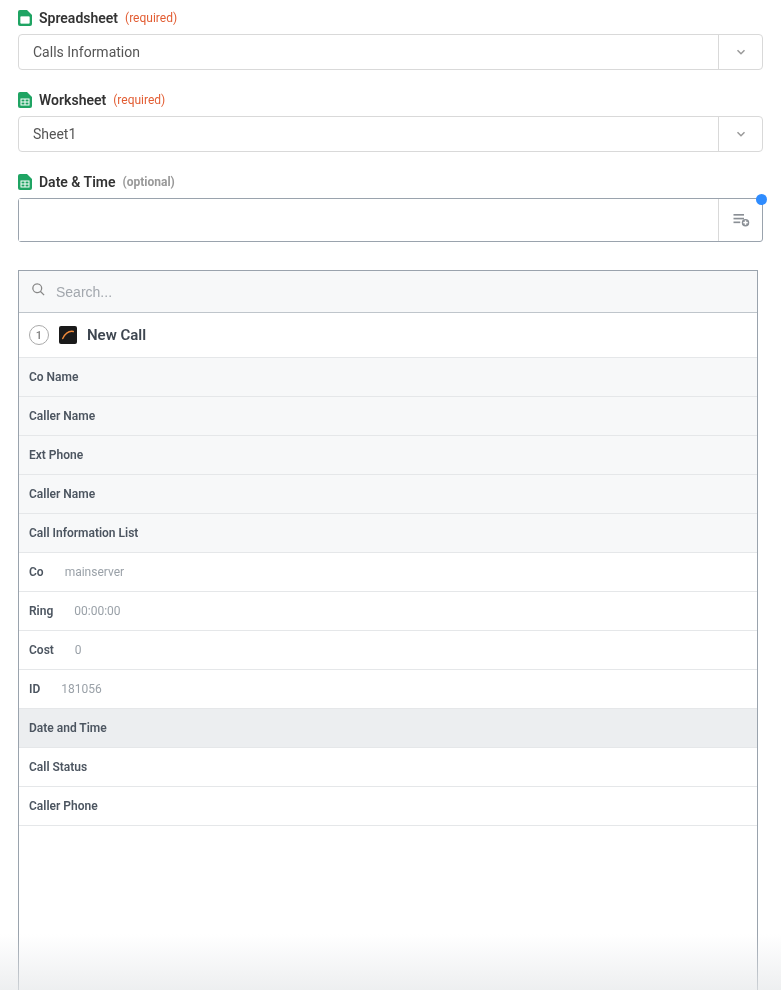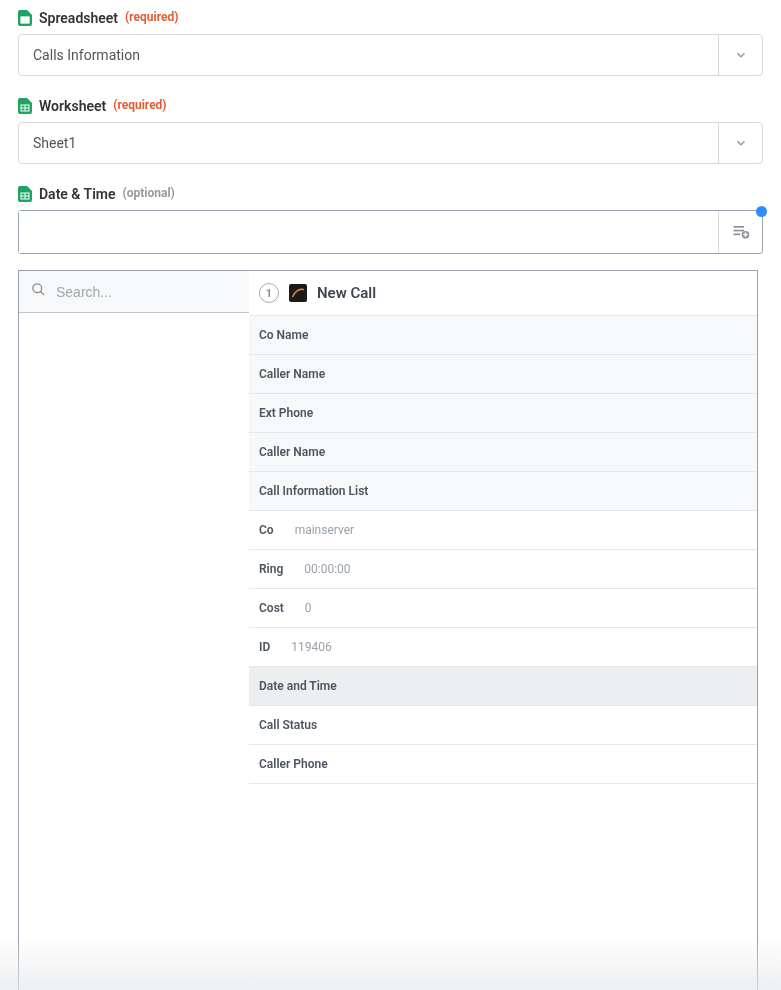--- a/index.html
+++ b/index.html
@@ -10,43 +10,44 @@
   height: 990px;
   overflow: hidden;
   position: relative;
 }
 .container {
   padding: 10px 18px 0 18px;
 }
 .field-block { margin-bottom: 22px; }
 .field-label-row {
   display: flex;
+  align-items: center;
   gap: 7px;
   margin-bottom: 8px;
 }
 .sheet-icon {
   width: 14px;
   height: 16px;
   display: inline-flex;
   align-items: center;
   justify-content: center;
 }
 .sheet-icon svg { width: 14px; height: 16px; }
 .field-label {
   font-size: 14px;
   font-weight: 600;
   color: #333;
 }
-.req-tag { font-size: 12px; color: #e25d33; font-weight: 700; }
+.req-tag { font-size: 12px; color: #e25d33; font-weight: 400; }
 .opt-tag { font-size: 12px; color: #999; font-weight: 700; }
 .select-row {
   display: flex;
   border: 1px solid #d9d9d9;
   border-radius: 4px;
-  height: 42px;
+  height: 36px;
   background: #fff;
 }
 .select-value {
   flex: 1;
   padding: 0 14px;
   display: flex;
   align-items: center;
   font-size: 14px;
   color: #555;
 }
@@ -93,21 +94,21 @@
 }
 
 
 .dropdown-panel {
   position: absolute;
   top: 270px;
   left: 18px;
   right: 23px;
   bottom: 0;
   display: flex;
-  flex-direction: row;
+  flex-direction: column;
   border-left: 1px solid #9aa3ad;
   border-right: 1px solid #9aa3ad;
   border-top: 1px solid #9aa3ad;
   background: #fff;
 }
 .search-row {
   display: flex;
   align-items: center;
   padding: 0 12px;
   height: 42px;
@@ -303,21 +304,21 @@
         <div class="item-row white-bg">
           <span>Ring</span>
           <span class="item-value">00:00:00</span>
         </div>
         <div class="item-row white-bg">
           <span>Cost</span>
           <span class="item-value">0</span>
         </div>
         <div class="item-row white-bg">
           <span>ID</span>
-          <span class="item-value">119406</span>
+          <span class="item-value">181056</span>
         </div>
         <div class="item-row highlighted">
           <span>Date and Time</span>
         </div>
         <div class="item-row white-bg">
           <span>Call Status</span>
         </div>
         <div class="item-row white-bg">
           <span>Caller Phone</span>
         </div>

